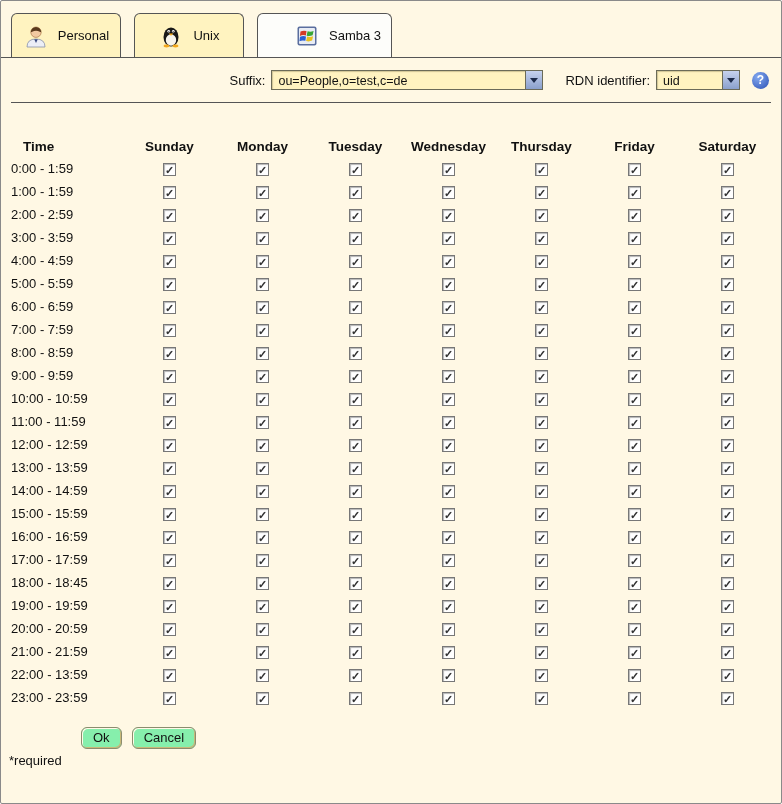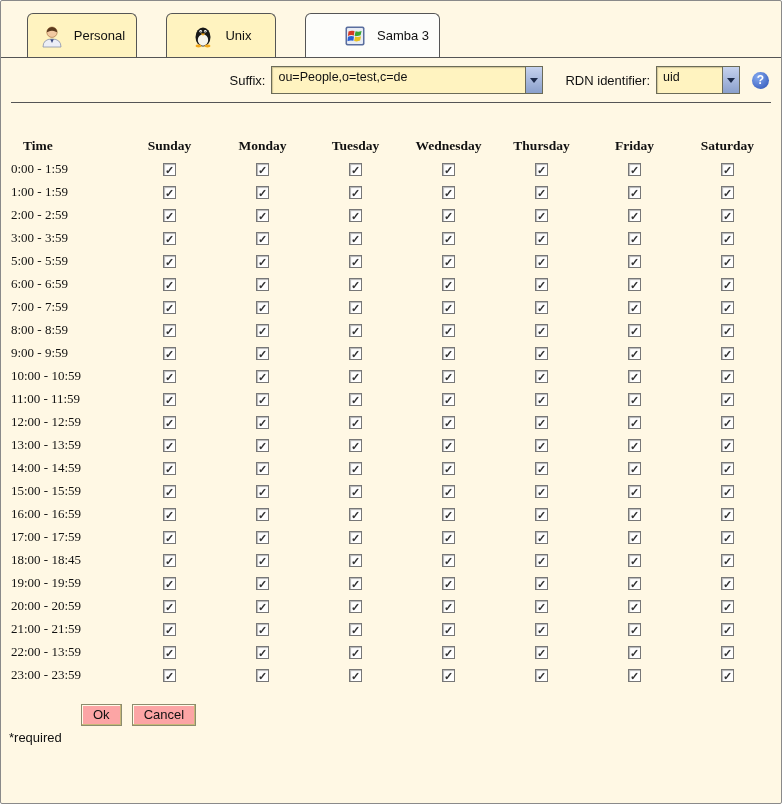--- a/index.html
+++ b/index.html
@@ -35,41 +35,40 @@
     justify-content: center;
     gap: 9px;
     min-width: 110px;
     height: 44px;
     padding: 0 10px;
     background: #fff3c0;
     border: 1px solid #555555;
     border-bottom: none;
     border-radius: 6px 6px 0 0;
     cursor: pointer;
-    margin-left: 16px;
   }
   .tab.active { background: #fdfdfa; padding-left: 36px; }
   .tab .icon { display: inline-flex; width: 26px; height: 26px; align-items: center; justify-content: center; }
   .tab-label { font-size: 13px; }
 
   
   .toolbar {
     display: flex;
     align-items: center;
     justify-content: flex-end;
     gap: 6px;
     height: 44px;
     padding-right: 12px;
   }
   .toolbar label { font-size: 13px; }
   .rdn-label { margin-left: 16px; }
   .select {
     display: inline-flex;
     align-items: stretch;
-    height: 28px;
+    height: 20px;
     border: 1px solid #6b6b58;
     background: #fff3c0;
     box-shadow: inset 1px 1px 1px rgba(120,110,70,.35);
     cursor: pointer;
   }
   .select-value {
     flex: 1;
     padding: 3px 6px 0 6px;
     font-size: 12.5px;
     white-space: nowrap;
@@ -108,21 +107,20 @@
   .sep {
     height: 0;
     border-top: 1px solid #555555;
     margin: 0 10px;
   }
 
   
   table.hours {
     border-collapse: collapse;
     margin: 32px 0 5px 10px;
-    font-family: Liberation Serif, serif;
   }
   table.hours th {
     font-weight: bold;
     font-size: 13.5px;
     text-align: center;
     height: 22px;
     padding: 0;
     width: 93px;
   }
   table.hours th.time-head {
@@ -148,23 +146,23 @@
     vertical-align: middle;
     cursor: pointer;
   }
 
   
   .buttons { display: flex; gap: 10px; margin: 18px 0 0 80px; }
   .btn {
     font-family: inherit;
     font-size: 13px;
     padding: 2px 11px 3px 11px;
-    background: #fca5a5;
+    background: #86efac;
     border: 1px solid #8c8c6e;
-    border-radius: 0;
+    border-radius: 6px;
     box-shadow: inset -1px -1px 0 #c8b878, inset 1px 1px 0 #fffbe8;
     color: #111111;
     cursor: pointer;
   }
   .required { margin: 4px 0 0 8px; font-size: 13px; }
 </style>
 </head>
 <body>
 
 <div class="page">
@@ -275,20 +273,30 @@
           <td class="time-cell">3:00 - 3:59</td>
           <td class="cb-cell"><span class="cb" role="checkbox" aria-checked="true">✓</span></td>
           <td class="cb-cell"><span class="cb" role="checkbox" aria-checked="true">✓</span></td>
           <td class="cb-cell"><span class="cb" role="checkbox" aria-checked="true">✓</span></td>
           <td class="cb-cell"><span class="cb" role="checkbox" aria-checked="true">✓</span></td>
           <td class="cb-cell"><span class="cb" role="checkbox" aria-checked="true">✓</span></td>
           <td class="cb-cell"><span class="cb" role="checkbox" aria-checked="true">✓</span></td>
           <td class="cb-cell"><span class="cb" role="checkbox" aria-checked="true">✓</span></td>
         </tr>
         <tr>
+          <td class="time-cell">4:00 - 4:59</td>
+          <td class="cb-cell"><span class="cb" role="checkbox" aria-checked="true">✓</span></td>
+          <td class="cb-cell"><span class="cb" role="checkbox" aria-checked="true">✓</span></td>
+          <td class="cb-cell"><span class="cb" role="checkbox" aria-checked="true">✓</span></td>
+          <td class="cb-cell"><span class="cb" role="checkbox" aria-checked="true">✓</span></td>
+          <td class="cb-cell"><span class="cb" role="checkbox" aria-checked="true">✓</span></td>
+          <td class="cb-cell"><span class="cb" role="checkbox" aria-checked="true">✓</span></td>
+          <td class="cb-cell"><span class="cb" role="checkbox" aria-checked="true">✓</span></td>
+        </tr>
+        <tr>
           <td class="time-cell">5:00 - 5:59</td>
           <td class="cb-cell"><span class="cb" role="checkbox" aria-checked="true">✓</span></td>
           <td class="cb-cell"><span class="cb" role="checkbox" aria-checked="true">✓</span></td>
           <td class="cb-cell"><span class="cb" role="checkbox" aria-checked="true">✓</span></td>
           <td class="cb-cell"><span class="cb" role="checkbox" aria-checked="true">✓</span></td>
           <td class="cb-cell"><span class="cb" role="checkbox" aria-checked="true">✓</span></td>
           <td class="cb-cell"><span class="cb" role="checkbox" aria-checked="true">✓</span></td>
           <td class="cb-cell"><span class="cb" role="checkbox" aria-checked="true">✓</span></td>
         </tr>
         <tr>

